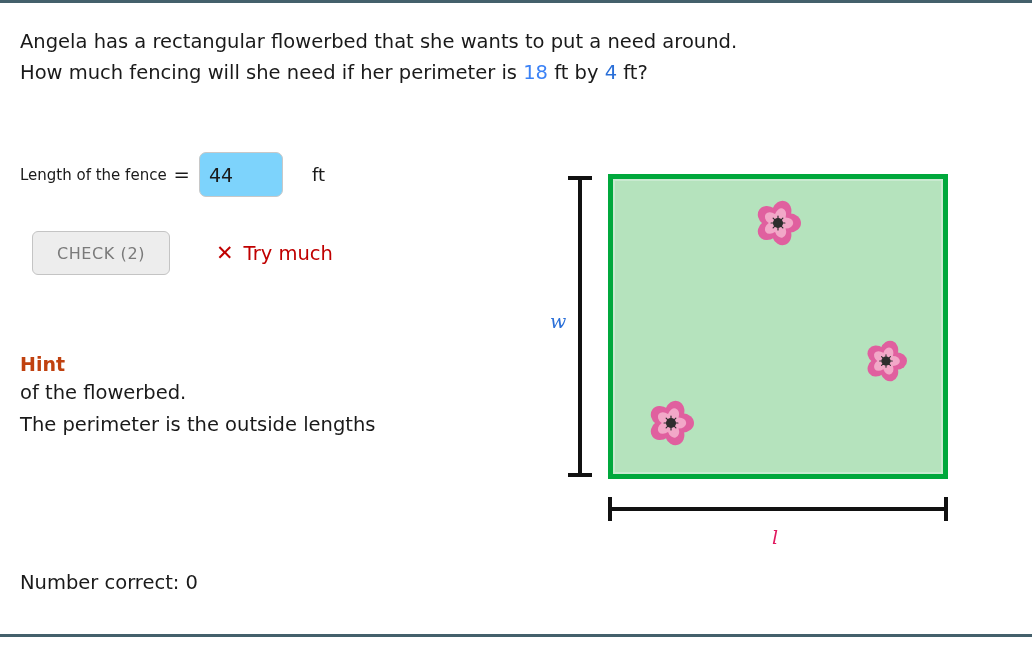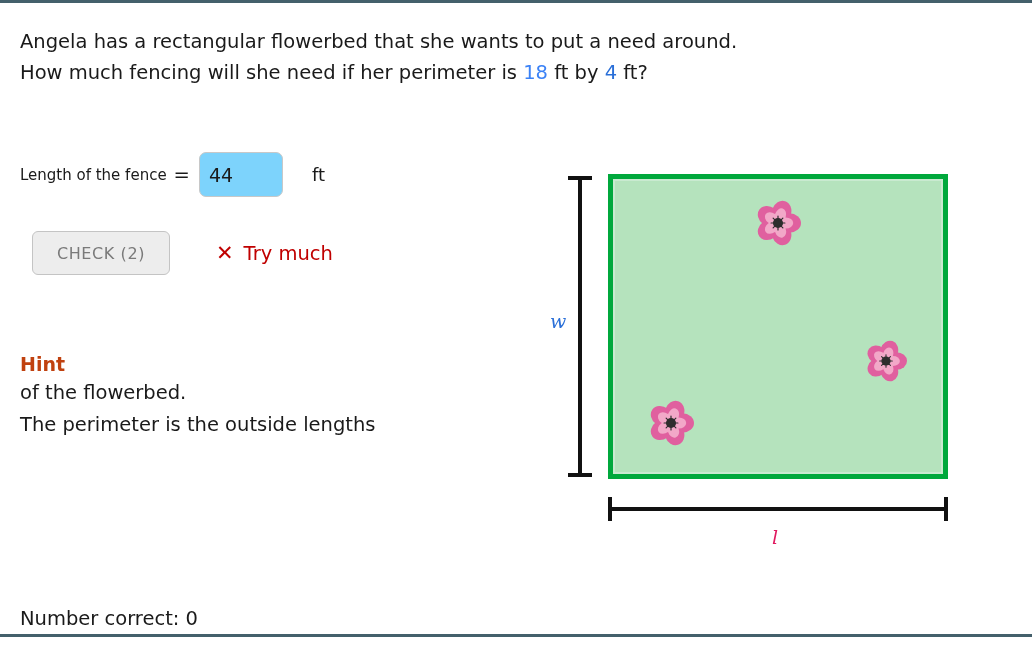--- a/index.html
+++ b/index.html
@@ -128,21 +128,21 @@
     margin-top: 48px;
   }
   .hint-text {
     font-size: 19.5px;
     line-height: 32px;
     color: #1a1a1a;
   }
 
   .score-line {
     position: absolute;
-    left: 20px; top: 607px;
+    left: 20px; top: 571px;
     font-size: 19.5px;
     color: #1a1a1a;
     white-space: nowrap;
   }
 
   
   .diagram {
     position: absolute;
     left: 560px; top: 160px;
     width: 420px;

